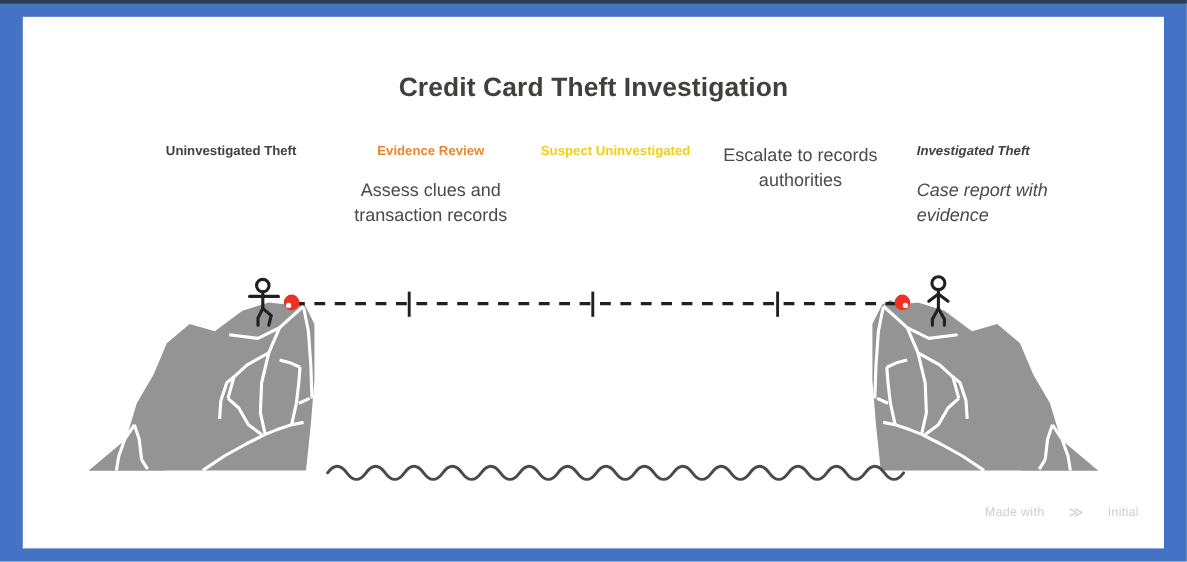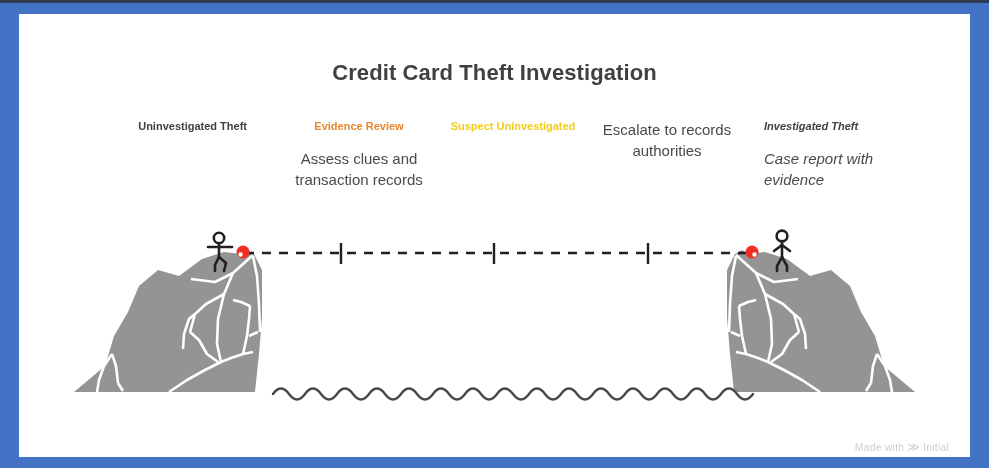--- a/index.html
+++ b/index.html
@@ -82,26 +82,26 @@
     top: 0;
     width: 951px;
     height: 443px;
     pointer-events: none;
   }
 
   
   #watermark {
     position: absolute;
     right: 21px;
-    bottom: 4px;
+    bottom: 24px;
     font-size: 10.5px;
     color: #cfcfcf;
     display: flex;
     align-items: flex-end;
-    gap: 3px;
+    gap: 20px;
     letter-spacing: 0.2px;
   }
   #watermark .wm-mark {
     display: inline-block;
     line-height: 1;
     font-size: 12px;
     color: #cfcfcf;
   }
 </style>
 </head>

